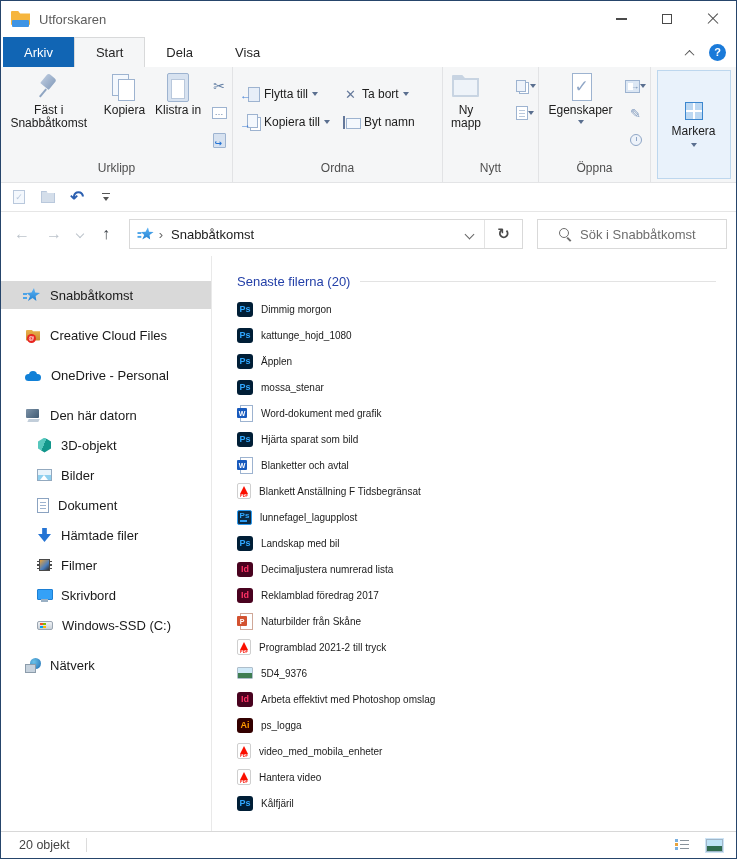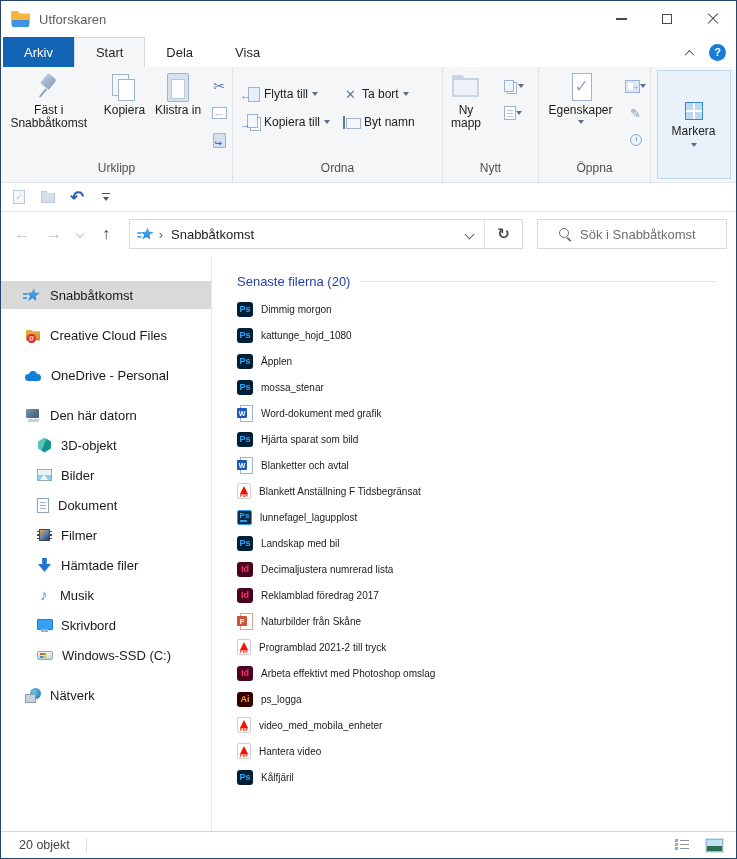--- a/index.html
+++ b/index.html
@@ -299,21 +299,21 @@
           <span class="rsmall">
             <span class="i ic-rename"></span>
             <span>Byt namn</span>
           </span>
         </div>
       </div>
       <div class="rglabel">Ordna</div>
     </section>
 
     <section class="rgroup g-new">
-      <div class="rbody" style="justify-content:flex-start; gap:9px;">
+      <div class="rbody" style="justify-content:space-between; gap:9px;">
         <div class="rbtn big w46">
           <span class="i ric ic-new-folder"></span>
           <span class="rtext">Ny mapp</span>
         </div>
         <div class="rsmallcol">
           <span class="rsbtn">
               <span class="i ic-easy-access"></span>
               <span class="dd"></span>
             </span>
           <span class="rsbtn">
@@ -439,33 +439,29 @@
     <span class="i icon ic-pictures"></span>
     <span class="side-label">Bilder</span>
   </div>
 
   <div class="side-item lvl2">
     <span class="i icon ic-documents"></span>
     <span class="side-label">Dokument</span>
   </div>
 
   <div class="side-item lvl2">
+    <span class="i icon ic-downloads"></span>
+    <span class="side-label">Hämtade filer</span>
+  </div>
+
+  <div class="side-item lvl2">
     <span class="i icon ic-videos"></span>
     <span class="side-label">Filmer</span>
   </div>
 
-  <div class="side-item lvl2">
-    <span class="i icon ic-downloads"></span>
-    <span class="side-label">Hämtade filer</span>
-  </div>
-
-  <div class="side-item lvl2">
-    <span class="i icon ic-music"></span>
-    <span class="side-label">Musik</span>
-  </div>
 
   <div class="side-item lvl2">
     <span class="i icon ic-desktop"></span>
     <span class="side-label">Skrivbord</span>
   </div>
 
   <div class="side-item lvl2">
     <span class="i icon ic-windows-drive"></span>
     <span class="side-label">Windows-SSD (C:)</span>
   </div>
@@ -544,20 +540,24 @@
   <div class="file-row">
     <span class="i icon ic-powerpoint"></span>
     <span class="file-name">Naturbilder från Skåne</span>
   </div>
 
   <div class="file-row">
     <span class="i icon ic-pdf"></span>
     <span class="file-name">Programblad 2021-2 till tryck</span>
   </div>
 
+  <div class="file-row">
+    <span class="i icon ic-photo"></span>
+    <span class="file-name">5D4_9376</span>
+  </div>
 
   <div class="file-row">
     <span class="i icon ic-indesign"></span>
     <span class="file-name">Arbeta effektivt med Photoshop omslag</span>
   </div>
 
   <div class="file-row">
     <span class="i icon ic-illustrator"></span>
     <span class="file-name">ps_logga</span>
   </div>

